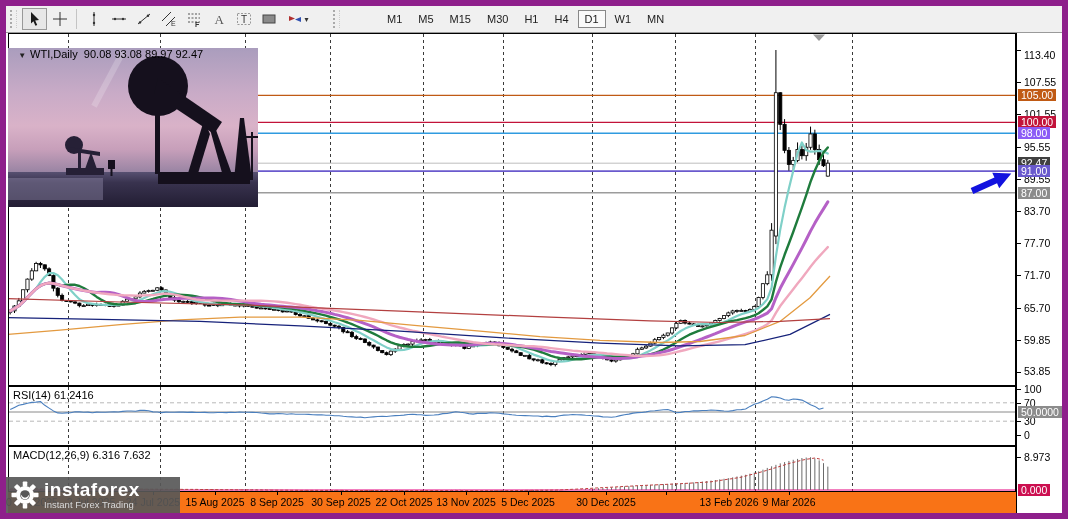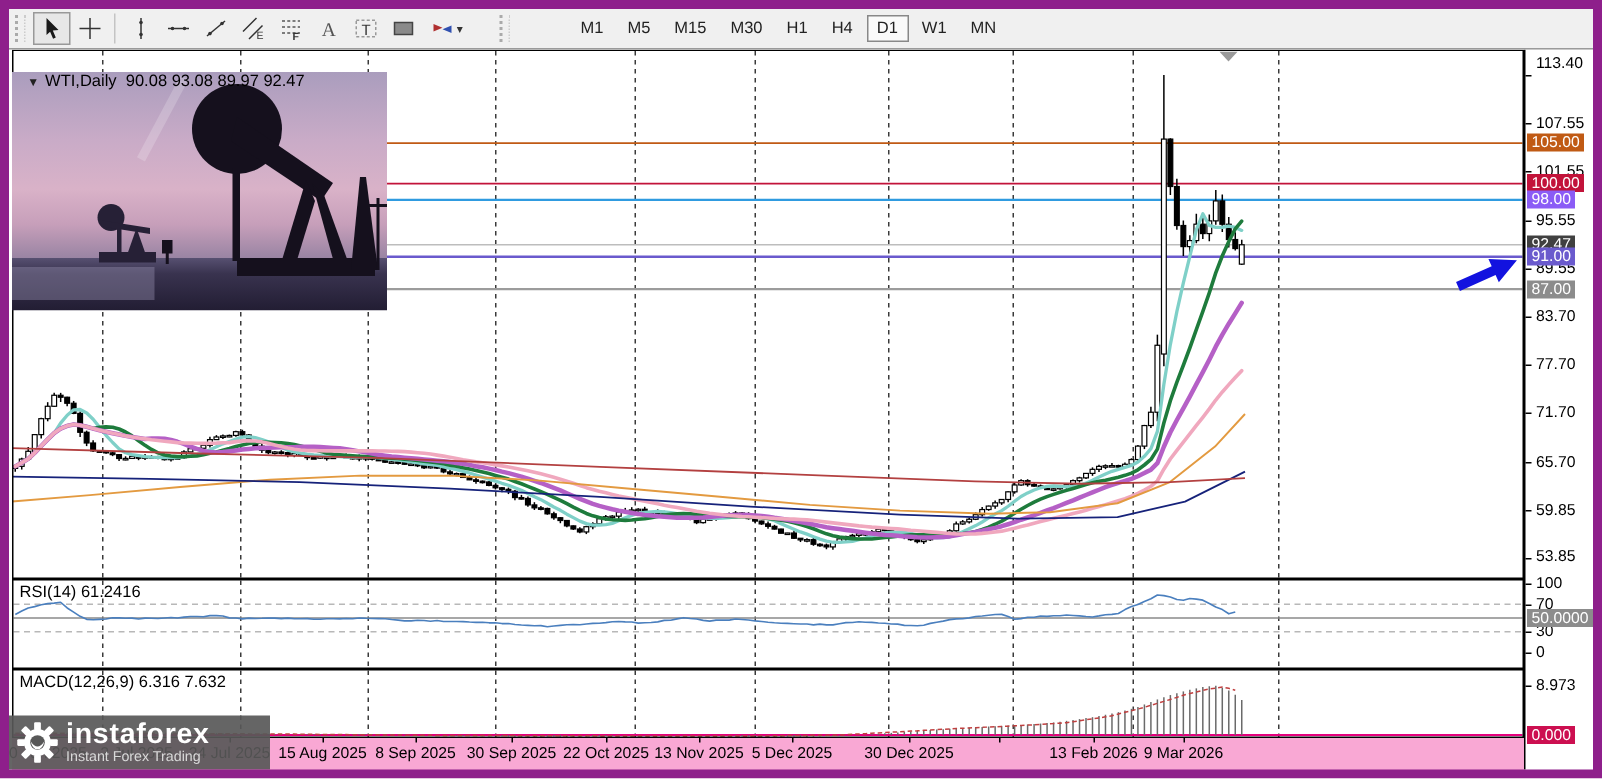--- a/index.html
+++ b/index.html
@@ -19,21 +19,21 @@
   .chartbg{position:absolute;left:6px;top:33px;width:1056px;height:480px;background:#fff;z-index:0;}
   .psvg{position:absolute;z-index:2;}
   .pane-label{position:absolute;z-index:4;font-size:11px;color:#000;white-space:pre;}
   .title-tri{font-size:8px;color:#222;margin-right:4px;}
   .photo{position:absolute;left:8px;top:48px;z-index:3;}
   .price-axis{position:absolute;left:1016px;top:33px;width:46px;height:480px;z-index:2;
               border-left:1px solid #000;box-sizing:border-box;background:#fff;}
   .ptick{position:absolute;left:7px;font-size:10.5px;color:#000;}
   .ptickmark{position:absolute;left:0;width:4px;height:1px;background:#000;}
   .pbadge{position:absolute;left:1px;font-size:10.5px;color:#fff;padding:0 3px;line-height:12px;}
-  .time-axis{position:absolute;left:8px;top:492px;width:1008px;height:22px;z-index:2;background:#f9a8d4;}
+  .time-axis{position:absolute;left:8px;top:492px;width:1008px;height:22px;z-index:2;background:#f97316;}
   .dlabel{position:absolute;top:4px;font-size:10.5px;color:#000;transform:translateX(-50%);white-space:nowrap;}
   .dtick{position:absolute;top:0;width:1px;height:3px;background:#000;}
   .watermark{position:absolute;left:6px;top:477px;width:174px;height:36px;z-index:10;
              background:rgba(88,88,88,0.92);display:flex;align-items:center;}
   .wm-text{display:flex;flex-direction:column;margin-left:4px;}
   .wm-title{color:#fff;font-size:19px;font-weight:bold;letter-spacing:0.5px;line-height:19px;}
   .wm-sub{color:#d9d9d9;font-size:9.5px;line-height:10px;margin-top:1px;}
 </style>
 </head>
 <body>
@@ -803,21 +803,21 @@
       <line x1="823.5105263157894" y1="490" x2="823.5105263157894" y2="463.1583431578947" stroke="#6A6A6A" stroke-width="1"></line>
       <line x1="827.8368421052631" y1="490" x2="827.8368421052631" y2="466.63293039999996" stroke="#6A6A6A" stroke-width="1"></line>
     </g>
     <polyline points="10.2,488.9 14.5,488.9 18.8,488.9 23.1,488.9 27.5,488.9 31.8,488.9 36.1,488.9 40.4,488.9 44.8,488.9 49.1,488.9 53.4,488.9 57.8,488.9 62.1,488.9 66.4,488.9 70.7,488.9 75.1,488.9 79.4,488.9 83.7,488.9 88.0,488.9 92.4,488.9 96.7,488.9 101.0,488.9 105.3,488.9 109.7,488.9 114.0,489.0 118.3,489.0 122.6,489.0 127.0,489.0 131.3,489.1 135.6,489.1 140.0,489.1 144.3,489.1 148.6,489.2 152.9,489.2 157.3,489.2 161.6,489.2 165.9,489.3 170.2,489.3 174.6,489.3 178.9,489.3 183.2,489.4 187.5,489.4 191.9,489.4 196.2,489.4 200.5,489.5 204.8,489.5 209.2,489.5 213.5,489.6 217.8,489.6 222.2,489.7 226.5,489.7 230.8,489.7 235.1,489.8 239.5,489.8 243.8,489.9 248.1,489.9 252.4,489.9 256.8,490.0 261.1,490.0 265.4,490.0 269.7,490.1 274.1,490.1 278.4,490.2 282.7,490.2 287.0,490.2 291.4,490.3 295.7,490.3 300.0,490.4 304.4,490.4 308.7,490.4 313.0,490.4 317.3,490.4 321.7,490.4 326.0,490.4 330.3,490.4 334.6,490.4 339.0,490.4 343.3,490.4 347.6,490.5 351.9,490.5 356.3,490.5 360.6,490.5 364.9,490.5 369.2,490.5 373.6,490.5 377.9,490.5 382.2,490.5 386.6,490.5 390.9,490.5 395.2,490.5 399.5,490.6 403.9,490.6 408.2,490.6 412.5,490.6 416.8,490.6 421.2,490.6 425.5,490.6 429.8,490.6 434.1,490.6 438.5,490.6 442.8,490.6 447.1,490.6 451.4,490.6 455.8,490.7 460.1,490.7 464.4,490.7 468.8,490.7 473.1,490.7 477.4,490.7 481.7,490.7 486.1,490.7 490.4,490.7 494.7,490.7 499.0,490.7 503.4,490.7 507.7,490.6 512.0,490.6 516.3,490.5 520.7,490.5 525.0,490.4 529.3,490.4 533.6,490.3 538.0,490.3 542.3,490.2 546.6,490.2 551.0,490.1 555.3,490.1 559.6,490.0 563.9,489.8 568.3,489.5 572.6,489.3 576.9,489.1 581.2,488.8 585.6,488.6 589.9,488.4 594.2,488.1 598.5,487.9 602.9,487.6 607.2,487.4 611.5,487.2 615.8,486.9 620.2,486.7 624.5,486.4 628.8,486.2 633.2,486.0 637.5,485.7 641.8,485.5 646.1,485.3 650.5,485.1 654.8,484.9 659.1,484.7 663.4,484.5 667.8,484.3 672.1,484.1 676.4,483.9 680.7,483.7 685.1,483.4 689.4,483.2 693.7,482.9 698.0,482.6 702.4,482.4 706.7,482.1 711.0,481.8 715.4,481.1 719.7,480.5 724.0,479.8 728.3,479.2 732.7,478.6 737.0,477.9 741.3,477.2 745.6,476.0 750.0,474.9 754.3,473.8 758.6,472.7 762.9,471.5 767.3,470.2 771.6,468.9 775.9,467.6 780.2,466.3 784.6,464.9 788.9,463.5 793.2,462.4 797.6,461.3 801.9,460.2 806.2,459.3 810.5,458.7 814.9,458.0 819.2,458.9 823.5,460.2" fill="none" stroke="#C04040" stroke-width="1" stroke-dasharray="3,2"></polyline>
     <rect x="8.5" y="446.5" width="1007" height="45" fill="none" stroke="#000"></rect>
   </svg>
 <div class="pane-label" style="left:13px;top:449px;">MACD(12,26,9) 6.316 7.632</div>
 
 <div class="price-axis" id="price-axis">
     <div class="ptickmark" style="top: 17.0035px;"></div>
-    <div class="ptick" style="top: 3px; text-align: center;">113.40</div>
+    <div class="ptick" style="top: 16px; text-align: center;">113.40</div>
     <div class="ptickmark" style="top: 48.6356px;"></div>
     <div class="ptick" style="top: 42.6356px;">107.55</div>
     <div class="ptickmark" style="top: 81.0788px;"></div>
     <div class="ptick" style="top: 75.0788px;">101.55</div>
     <div class="ptickmark" style="top: 113.522px;"></div>
     <div class="ptick" style="top: 107.522px;">95.55</div>
     <div class="ptickmark" style="top: 145.965px;"></div>
     <div class="ptick" style="top: 139.965px;">89.55</div>
     <div class="ptickmark" style="top: 177.597px;"></div>
     <div class="ptick" style="top: 171.597px;">83.70</div>

